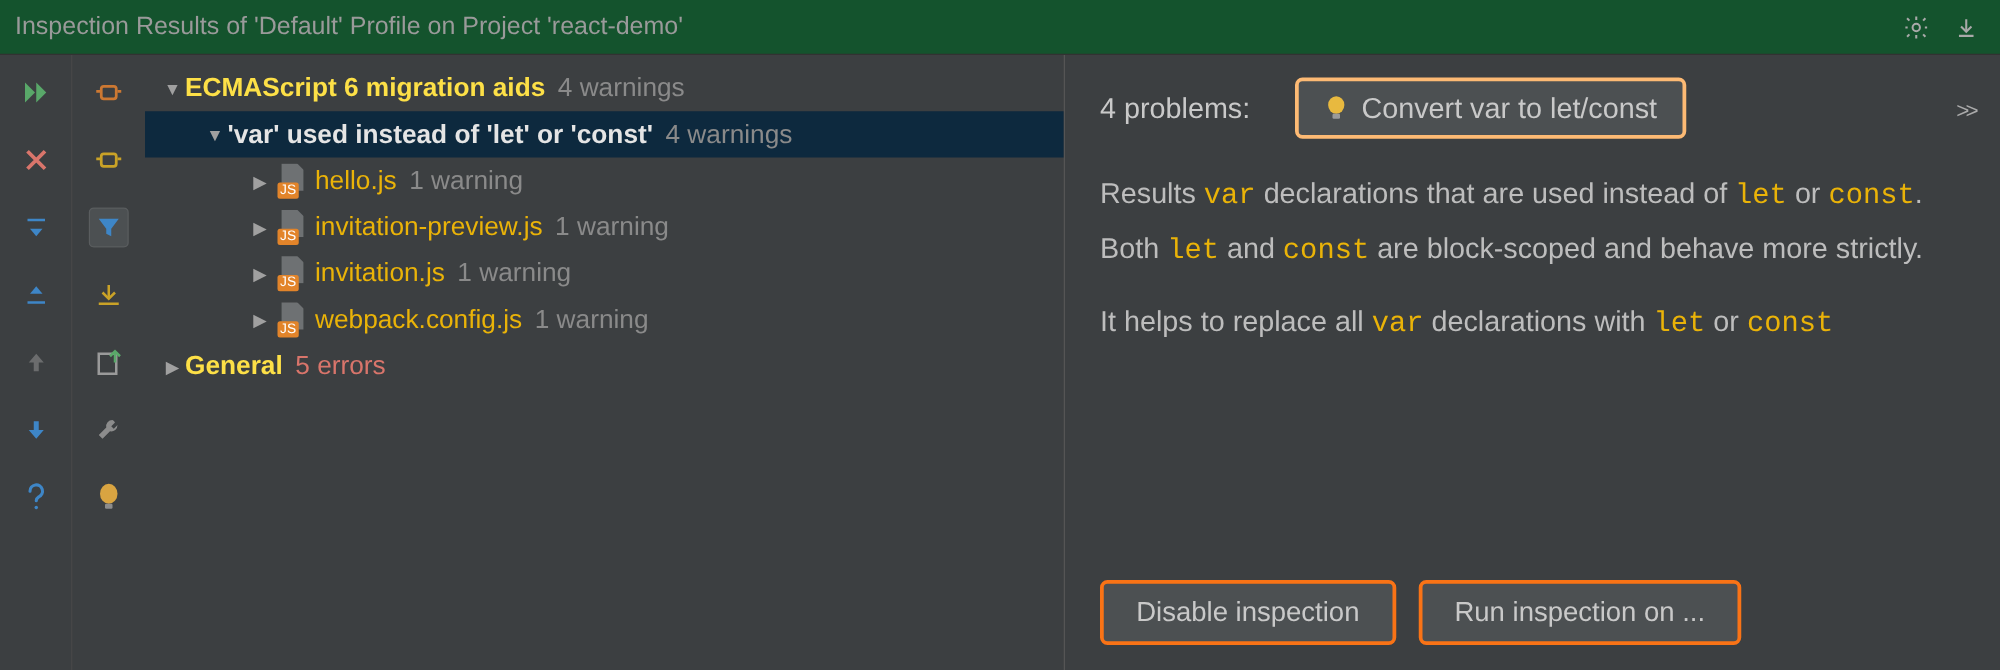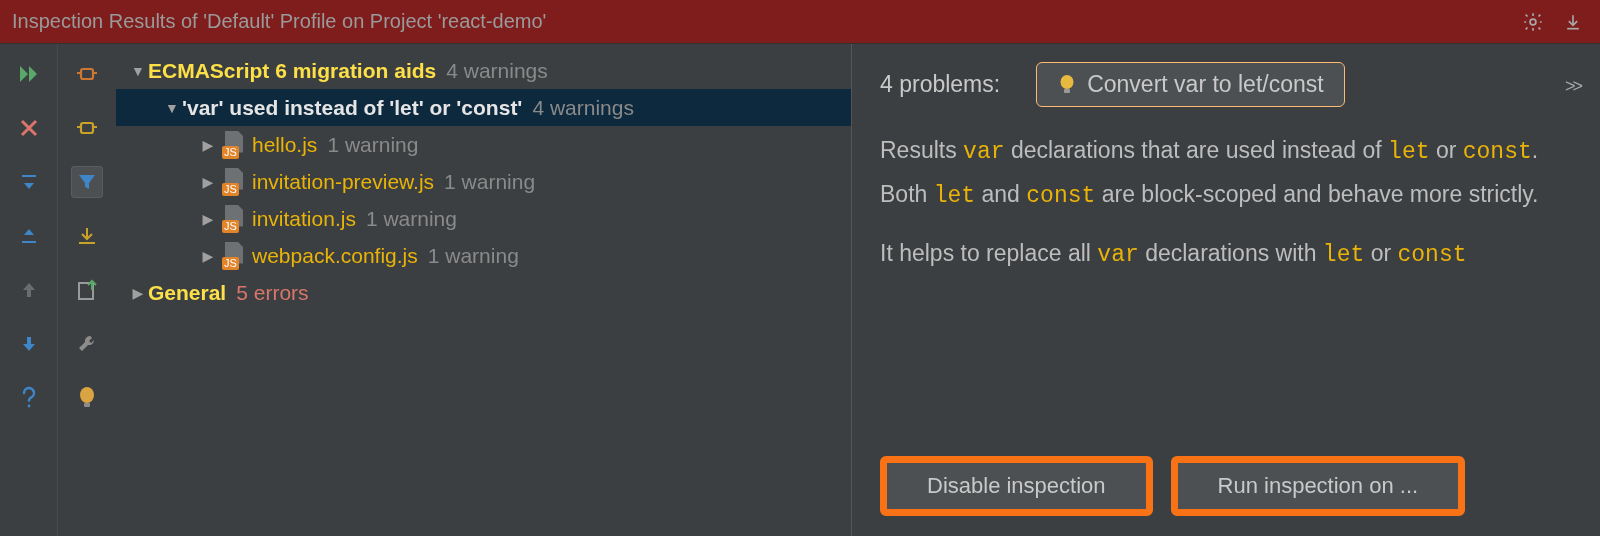--- a/index.html
+++ b/index.html
@@ -7,21 +7,21 @@
     font-family: -apple-system, BlinkMacSystemFont, "Segoe UI", sans-serif;
     background: #3c3f41;
     color: #bbbbbb;
     width: 1600px;
     height: 536px;
     overflow: hidden;
     font-size: 21px;
   }
   .titlebar {
     height: 44px;
-    background: #7f1d1d;
+    background: #14532d;
     border-bottom: 1px solid #323232;
     display: flex;
     align-items: center;
     padding: 0 12px;
     color: #9a9a9a;
     font-size: 20px;
   }
   .titlebar .spacer { flex: 1; }
   .titlebar .icon-btn {
     width: 30px; height: 30px;
@@ -129,21 +129,21 @@
   }
   .problems-label {
     font-size: 23px;
     color: #c9c9c9;
   }
   .fix-button {
     display: flex;
     align-items: center;
     gap: 10px;
     background: #4c5052;
-    border: 1px solid #fdba74;
+    border: 3px solid #fdba74;
     border-radius: 6px;
     padding: 8px 20px;
     color: #c9c9c9;
     font-size: 23px;
     cursor: pointer;
   }
   .bulb {
     width: 20px; height: 20px;
     display: inline-flex; align-items: center; justify-content: center;
   }
@@ -172,23 +172,23 @@
   }
   .desc-body p { margin-bottom: 6px; }
   .bottom-buttons {
     margin-top: auto;
     padding: 18px 0 20px 0;
     display: flex;
     gap: 18px;
   }
   .gray-btn {
     background: #4c5052;
-    border: 7px solid #f97316;
+    border: 3px solid #f97316;
     border-radius: 6px;
-    padding: 10px 40px;
+    padding: 10px 26px;
     color: #c9c9c9;
     font-size: 22px;
     cursor: pointer;
   }
   svg { display: block; }
 </style>
 </head>
 <body>
 
 <div class="titlebar">

